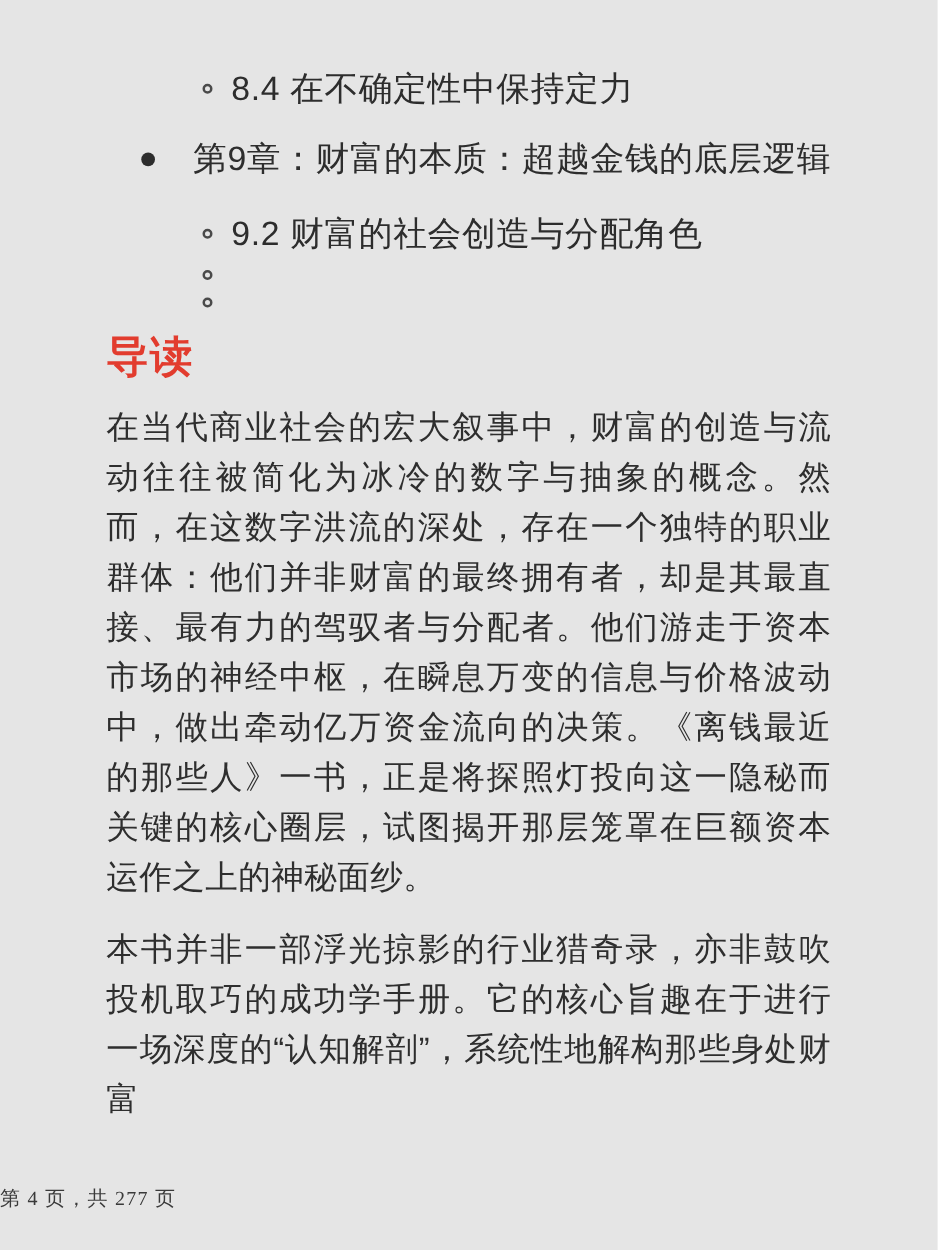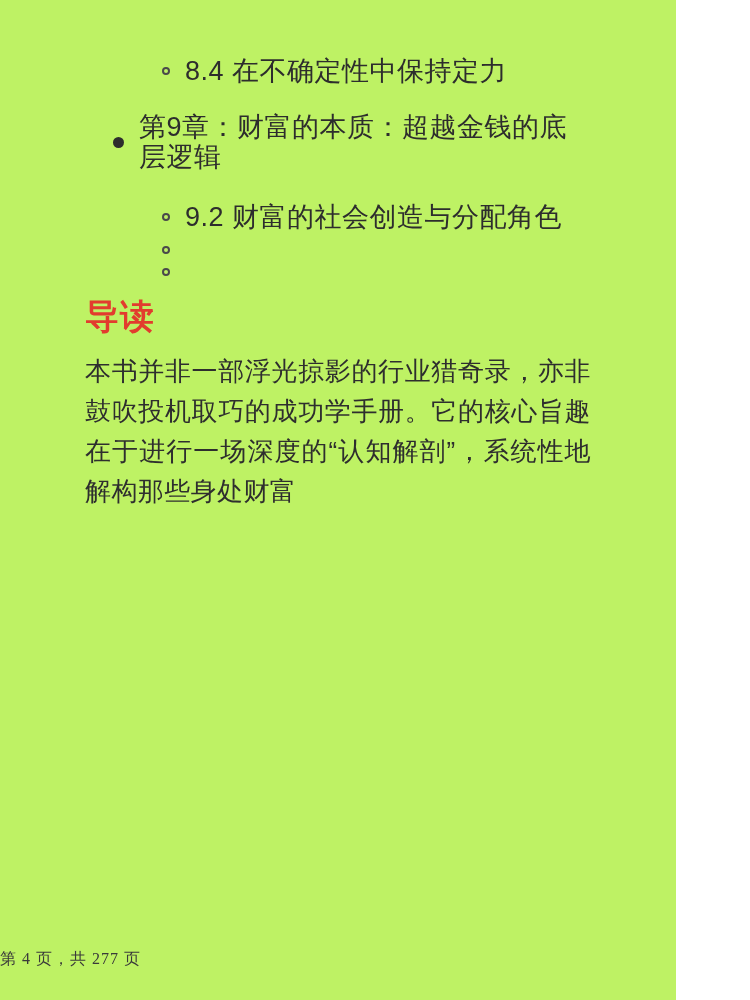--- a/index.html
+++ b/index.html
@@ -7,43 +7,43 @@
   body {
     width: 750px;
     height: 1000px;
     background: #ffffff;
     font-family: "Liberation Sans", "DejaVu Sans", sans-serif;
     color: #2d2d2d;
     overflow: hidden;
   }
   .page {
     position: relative;
-    width: 676px;
+    width: 750px;
     height: 1000px;
-    background: #bef264;
+    background: #e5e5e5;
   }
   .content {
     padding: 0 85px;
   }
   
   .toc {
     list-style: none;
     margin: 0;
     padding: 56px 0 0 0;
   }
   .toc-item {
     display: flex;
     align-items: center;
     font-size: 27px;
     line-height: 30px;
     color: #2d2d2d;
     letter-spacing: 0.5px;
   }
   .toc-item.sub { margin-left: 77px; margin-bottom: 14px; }
-  .toc-item.top { margin-left: 28px; margin-top: 26px; margin-bottom: 30px; }
+  .toc-item.top { margin-left: 28px; margin-top: 26px; margin-bottom: 30px; justify-content: space-between; }
   .bullet {
     flex: 0 0 auto;
     border-radius: 50%;
     margin-right: 15px;
   }
   .bullet.filled {
     width: 11px; height: 11px;
     background: #2d2d2d;
   }
   .bullet.hollow {
@@ -104,20 +104,21 @@
       <li class="toc-item sub">
         <span class="bullet hollow"></span>
       </li>
       <li class="toc-item sub">
         <span class="bullet hollow"></span>
       </li>
     </ul>
 
     <h2 class="section-heading">导读</h2>
 
+    <p class="body-paragraph">在当代商业社会的宏大叙事中，财富的创造与流动往往被简化为冰冷的数字与抽象的概念。然而，在这数字洪流的深处，存在一个独特的职业群体：他们并非财富的最终拥有者，却是其最直接、最有力的驾驭者与分配者。他们游走于资本市场的神经中枢，在瞬息万变的信息与价格波动中，做出牵动亿万资金流向的决策。《离钱最近的那些人》一书，正是将探照灯投向这一隐秘而关键的核心圈层，试图揭开那层笼罩在巨额资本运作之上的神秘面纱。</p>
     <p class="body-paragraph">本书并非一部浮光掠影的行业猎奇录，亦非鼓吹投机取巧的成功学手册。它的核心旨趣在于进行一场深度的“认知解剖”，系统性地解构那些身处财富</p>
 
   </div>
 
   <div class="page-footer">
     <span>第 4 页，共 277 页</span>
   </div>
 </div>
 
 </body></html>

